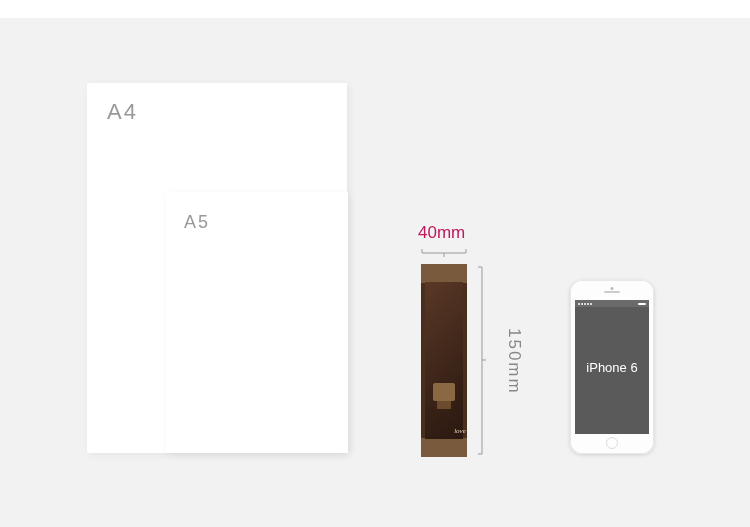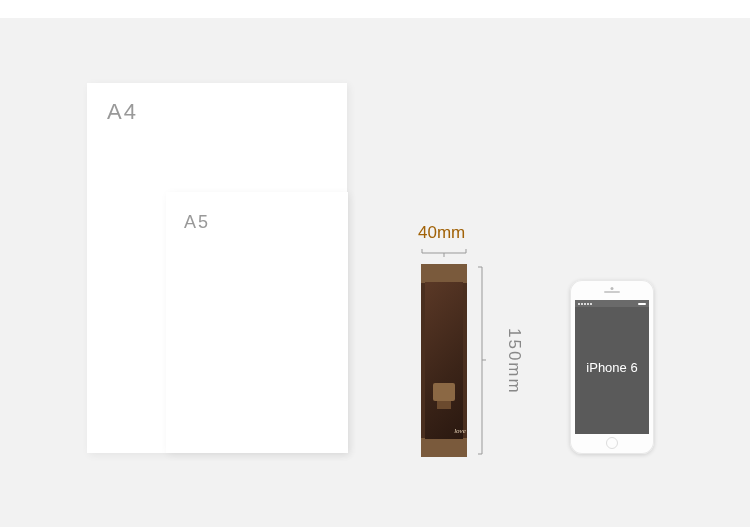--- a/index.html
+++ b/index.html
@@ -49,21 +49,21 @@
       top: 20px;
       font-size: 18px;
       color: #999;
       letter-spacing: 2px;
     }
     .width-label {
       position: absolute;
       left: 418px;
       top: 223px;
       font-size: 17px;
-      color: #a16207;
+      color: #be185d;
     }
     .width-bracket {
       position: absolute;
       left: 421px;
       top: 248px;
       width: 46px;
       height: 10px;
     }
     .bookmark {
       position: absolute;

